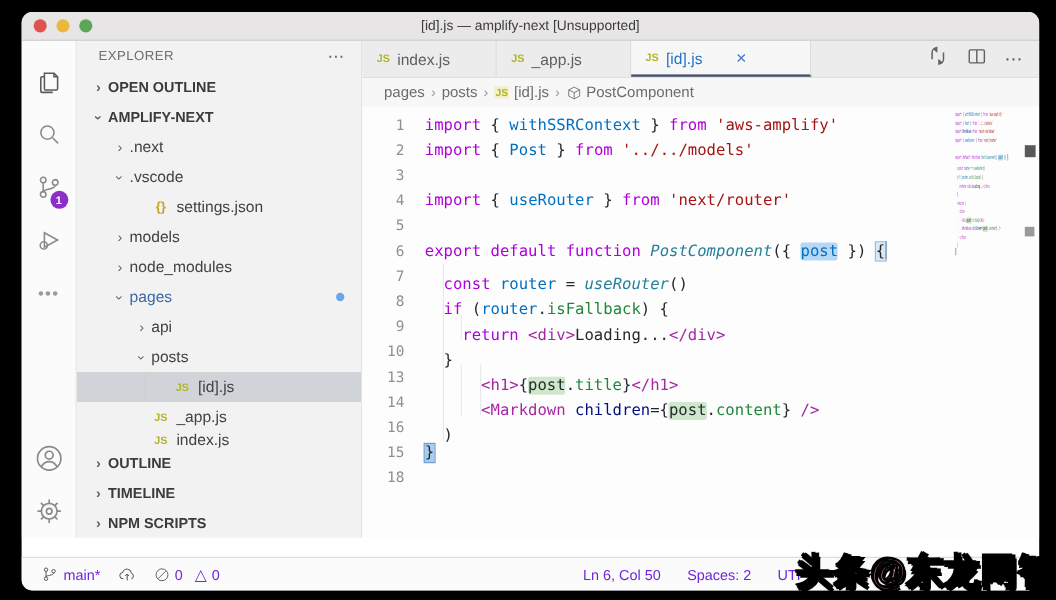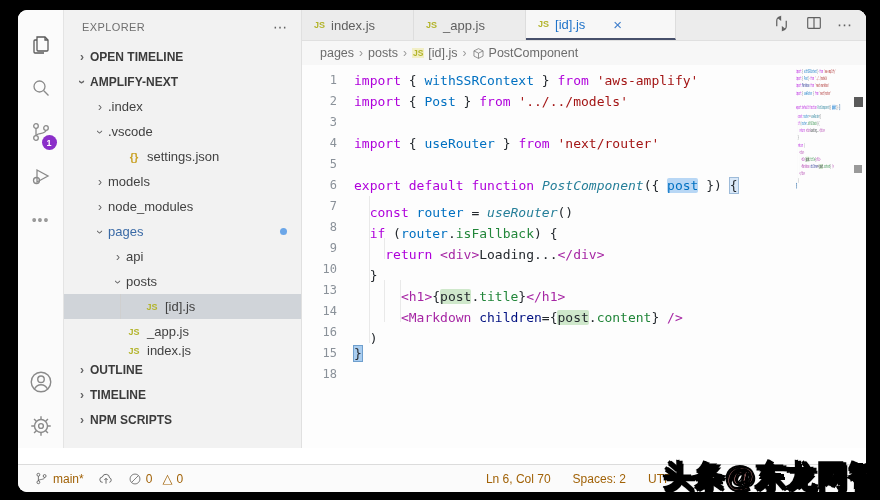--- a/index.html
+++ b/index.html
@@ -94,36 +94,44 @@
   .cursor { display:inline-block; width:1.5px; height:15px; background:#333; vertical-align:-3px; }
 
   .minimap { position:absolute; top:3px; right:16px; width:54px; height:150px; overflow:hidden; }
   .mm-inner { transform:scale(0.115,0.34); transform-origin:top left; width:600px; }
   .mm-inner .code-line { height:21px; }
   .ovr-mark1 { position:absolute; right:3px; top:32px; width:9px; height:10px; background:#5a5a5a; }
   .ovr-mark2 { position:absolute; right:4px; top:100px; width:8px; height:8px; background:#9a9a9a; }
 
   
   .statusbar { height:28px; background:#fbfbfb; border-top:1px solid #dcdcdc;
-               display:flex; align-items:center; font-size:12px; color:#a16207;
+               display:flex; align-items:center; font-size:12px; color:#6d28d9;
                padding:0 10px 0 16px; flex:0 0 auto;margin-top:16px; }
   .sb-item { display:flex; align-items:center; gap:4px; margin-right:14px; }
   .sb-item svg { stroke:#4a4a4a; fill:none; stroke-width:1.2; }
   .sb-right { margin-left:auto; margin-right:138px; display:flex; gap:22px; }
 
   .watermark { position:absolute; right:0; bottom:2px; font-size:30px; font-weight:bold;
                color:#fca5a5; -webkit-text-stroke:2px #000;
                text-shadow:0 0 2px #000, 2px 2px 0 #000, -2px -2px 0 #000; z-index:50;
                letter-spacing:1px; }
 </style>
 </head>
 <body>
 
 <div class="window">
 
+  <div class="titlebar">
+    <div class="lights">
+      <div class="light r"></div>
+      <div class="light y"></div>
+      <div class="light g"></div>
+    </div>
+    <div class="title-text">[id].js — amplify-next [Unsupported]</div>
+  </div>
 
   <div class="main">
 
     <div class="activitybar">
       <div class="ab-icon active">
         <svg width="24" height="24" viewBox="0 0 24 24">
             <path d="M8 5h8l3 3v10a1 1 0 0 1-1 1H9a1 1 0 0 1-1-1z"></path>
             <path d="M8 8H6a1 1 0 0 0-1 1v11a1 1 0 0 0 1 1h9"></path>
             <path d="M16 5v3h3"></path>
           </svg>
@@ -180,29 +188,29 @@
     </div>
 
     <div class="sidebar">
       <div class="sb-title">
         <span class="sb-title-label">EXPLORER</span>
         <span class="sb-menu">⋯</span>
       </div>
       <div id="tree">
           <div class="trow header" style="padding-left: 10px;">
             <span class="chev">›</span>
-            <span>OPEN TIMELINE</span>
+            <span>OPEN OUTLINE</span>
           </div>
           <div class="trow header" style="padding-left: 10px;">
             <span class="chev down">›</span>
             <span>AMPLIFY-NEXT</span>
           </div>
           <div class="trow" style="padding-left: 28px;">
             <span class="chev">›</span>
-            <span>.index</span>
+            <span>.next</span>
           </div>
           <div class="trow" style="padding-left: 28px;">
             <span class="chev down">›</span>
             <span>.vscode</span>
           </div>
           <div class="trow" style="padding-left: 46px;">
             <span class="chev"></span>
             <span class="ficon braces">{}</span>
             <span>settings.json</span>
           </div>
@@ -384,21 +392,21 @@
       <svg width="14" height="14" viewBox="0 0 24 24">
           <circle cx="12" cy="12" r="8.5"></circle>
           <line x1="6.5" y1="17.5" x2="17.5" y2="6.5"></line>
         </svg>
       <span>0</span>
       <span style="width:2px;"></span>
       <span style="font-size:13px;">△</span>
       <span>0</span>
     </div>
     <div class="sb-right" id="sb-right">
-        <span>Ln 6, Col 70</span>
+        <span>Ln 6, Col 50</span>
         <span>Spaces: 2</span>
         <span>UTF-8</span>
         <span>LF</span>
       </div>
   </div>
 </div>
 
 <div class="watermark">头条@东龙网智</div>
 
 </body></html>

